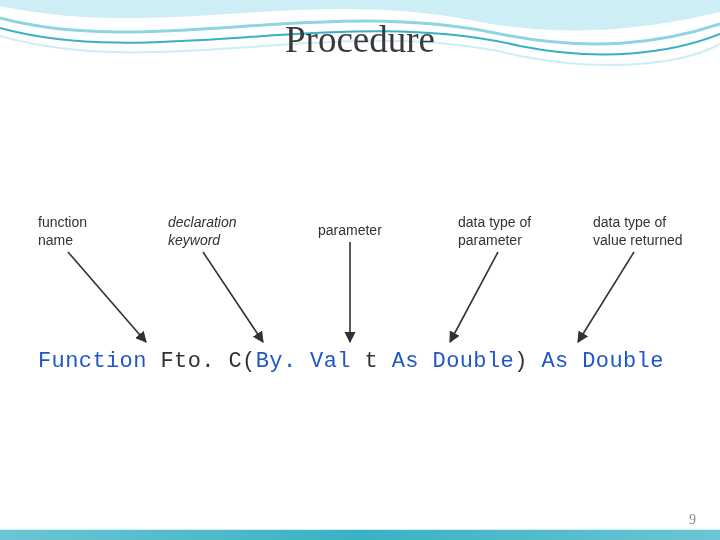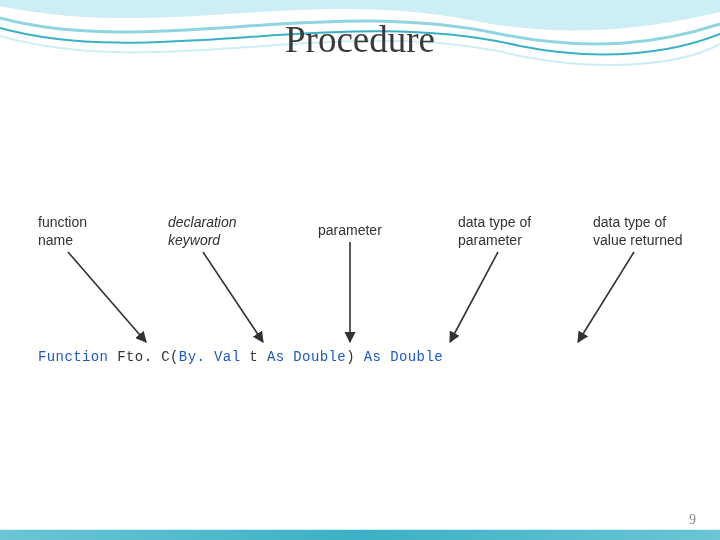--- a/index.html
+++ b/index.html
@@ -53,21 +53,21 @@
     left: 0;
     width: 644px;
     height: 180px;
   }
   .code-row {
     position: absolute;
     top: 135px;
     left: 0;
     width: 100%;
     font-family: "Courier New", Courier, monospace;
-    font-size: 14px;
+    font-size: 22px;
     letter-spacing: 0.4px;
     white-space: pre;
   }
   .kw   { color: #1f57c7; }
   .nm   { color: #323232; }
   .paren{ color: #323232; }
   .page-num {
     position: absolute;
     right: 24px;
     bottom: 12px;

